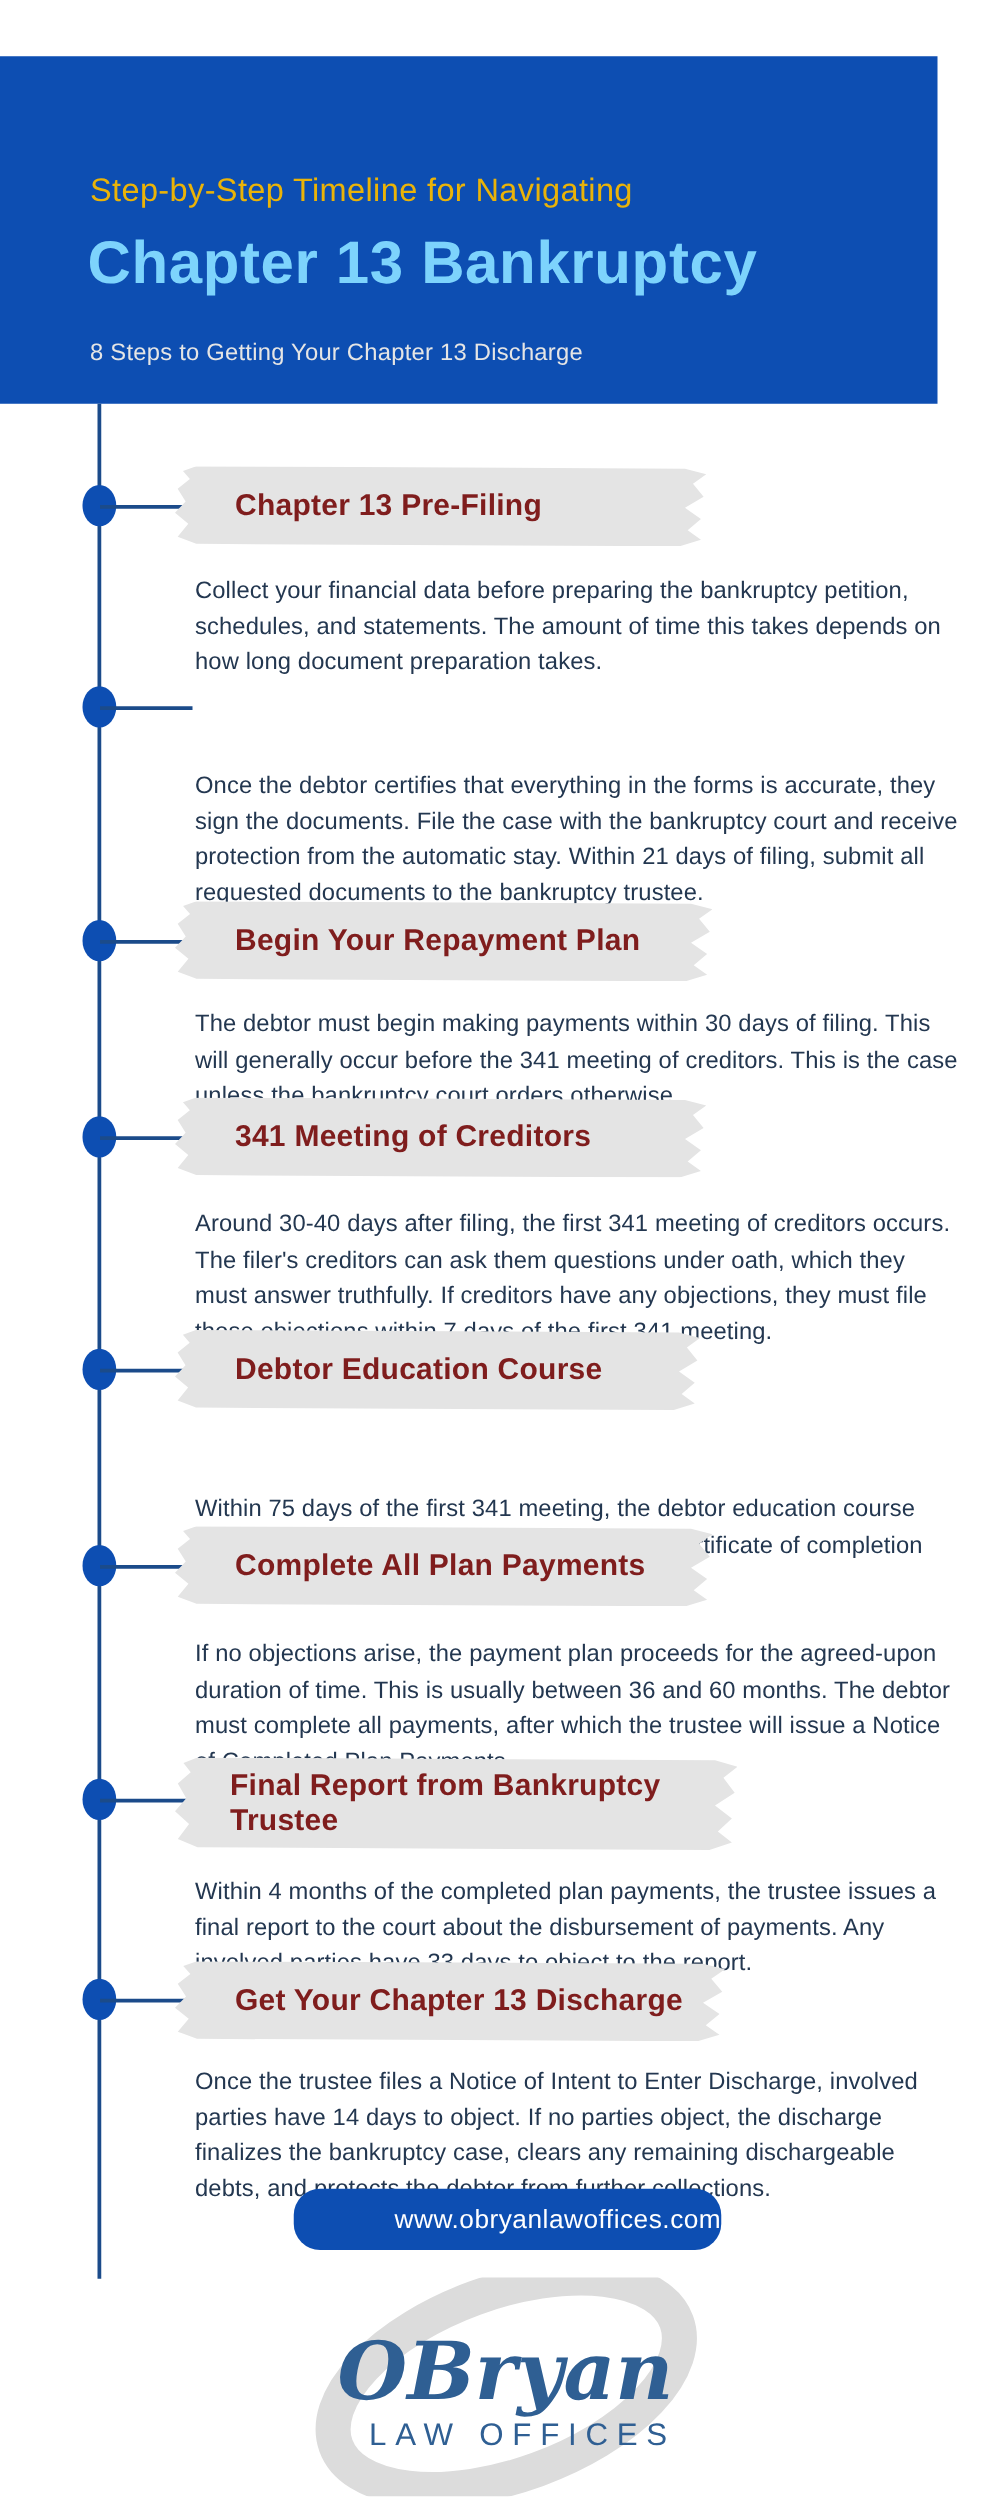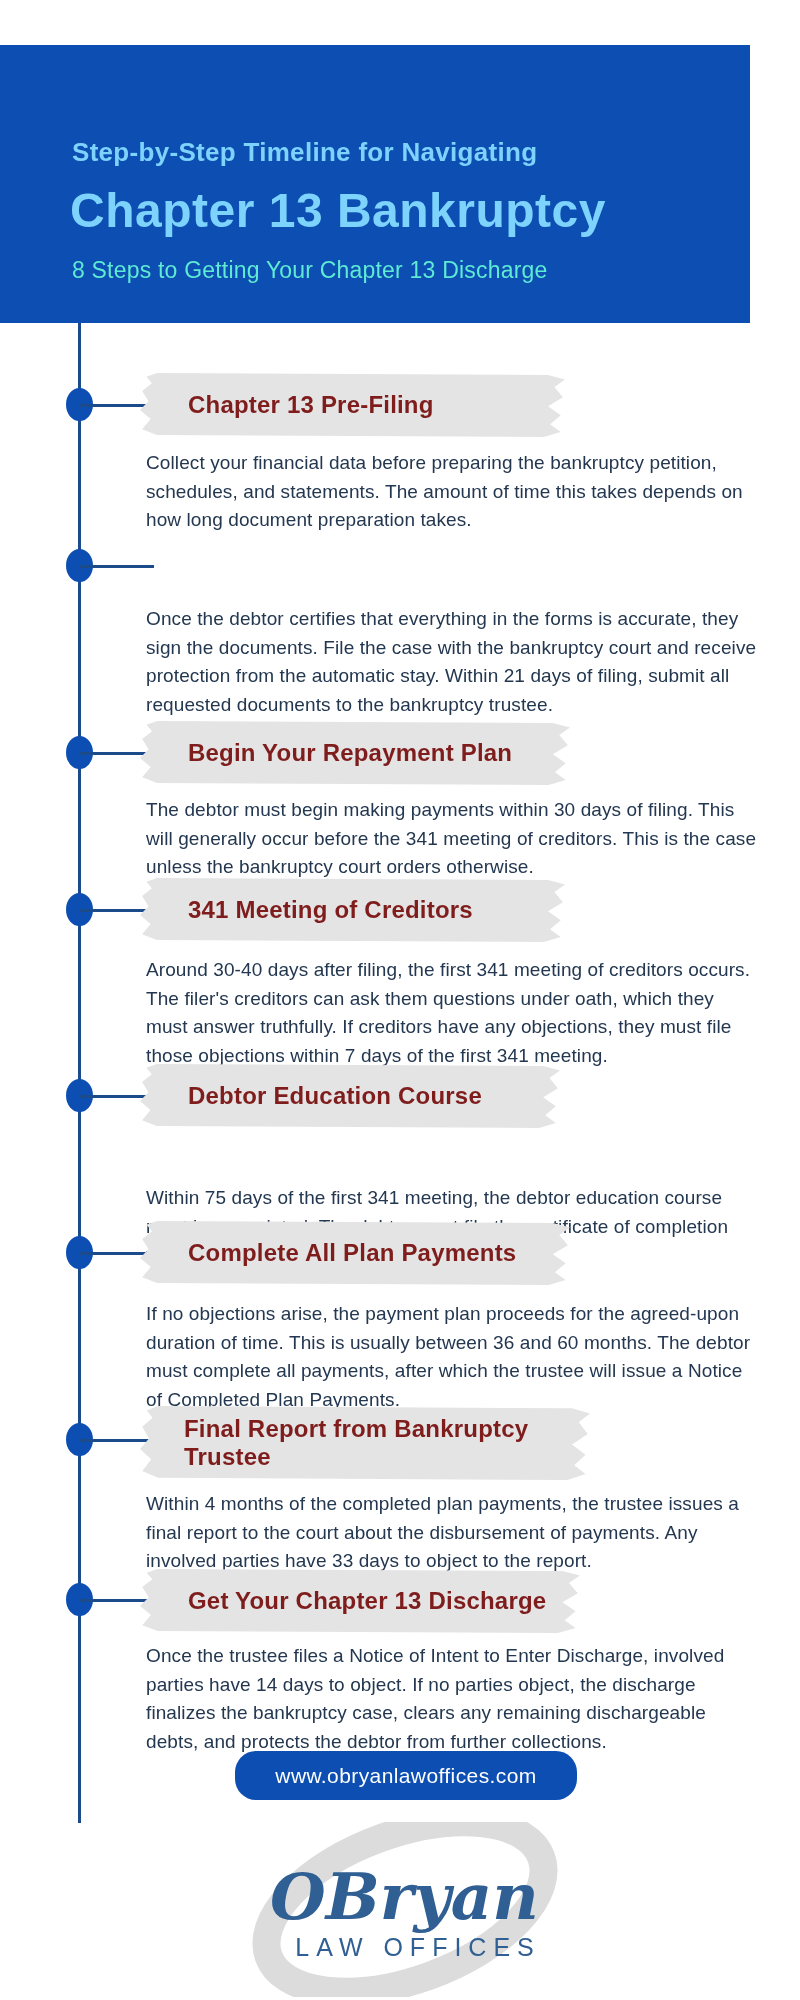--- a/index.html
+++ b/index.html
@@ -3,45 +3,45 @@
 <meta charset="utf-8">
 <style>
   html,body{margin:0;padding:0;background:#ffffff;}
   #canvas{
     position:relative;width:800px;height:2000px;background:#ffffff;overflow:hidden;
     font-family:"Liberation Sans",sans-serif;
   }
   .abs{position:absolute;}
   
   .header{left:0;top:45px;width:750px;height:278px;background:#0d4eb2;}
-  .header-eyebrow{left:72px;top:92px;font-size:26px;font-weight:700;color:#7dd3fc;letter-spacing:.3px;}
+  .header-eyebrow{left:72px;top:92px;font-size:26px;font-weight:400;color:#eab308;letter-spacing:.3px;}
   .header-title{left:70px;top:138px;font-size:48px;font-weight:800;color:#7dd3fc;letter-spacing:.5px;}
-  .header-sub{left:72px;top:212px;font-size:23px;font-weight:400;color:#5eead4;letter-spacing:.2px;}
+  .header-sub{left:72px;top:227px;font-size:19px;font-weight:400;color:#e5e5e5;letter-spacing:.2px;}
   
   .vline{left:78px;top:323px;width:3px;height:1500px;background:#1b4b8a;}
   .dot{width:27px;height:33px;border-radius:50%;background:#0d4eb2;left:66px;}
   .connector{left:80px;width:74px;height:3px;background:#1b4b8a;}
   
   .banner{
     left:140px;height:64px;background:#e4e4e4;display:flex;align-items:center;
     padding-left:48px;box-sizing:border-box;
     clip-path:polygon(1.5% 6%,4% 0%,96% 3%,100% 10%,97.5% 22%,99.5% 38%,96% 52%,99% 66%,96.5% 80%,99% 92%,95% 100%,4% 97%,.5% 88%,2.5% 72%,0% 58%,2% 44%,.5% 28%,2.8% 16%);
   }
   .banner .t{font-size:24px;font-weight:700;color:#7f1d1d;letter-spacing:.2px;white-space:nowrap;}
   .banner.wrap2{height:74px;padding-left:44px;}
   .banner.wrap2 .t{white-space:normal;line-height:1.15;max-width:400px;}
   
   .para{
     left:146px;width:612px;font-size:19px;line-height:28.5px;color:#233750;
-    letter-spacing:.1px;margin:0;
+    letter-spacing:.1px;margin:10px;
   }
   
   .site-btn{
     left:235px;top:1751px;width:342px;height:49px;background:#0d4eb2;
-    display:flex;align-items:center;justify-content:center;cursor:pointer;border-radius:21px;
+    display:flex;align-items:center;justify-content:flex-end;cursor:pointer;border-radius:21px;
   }
   .site-btn span{color:#ffffff;font-size:21px;letter-spacing:.4px;}
   
   .logo-svg{left:200px;top:1822px;}
 </style>
 </head>
 <body>
 
 <div id="canvas">
 

